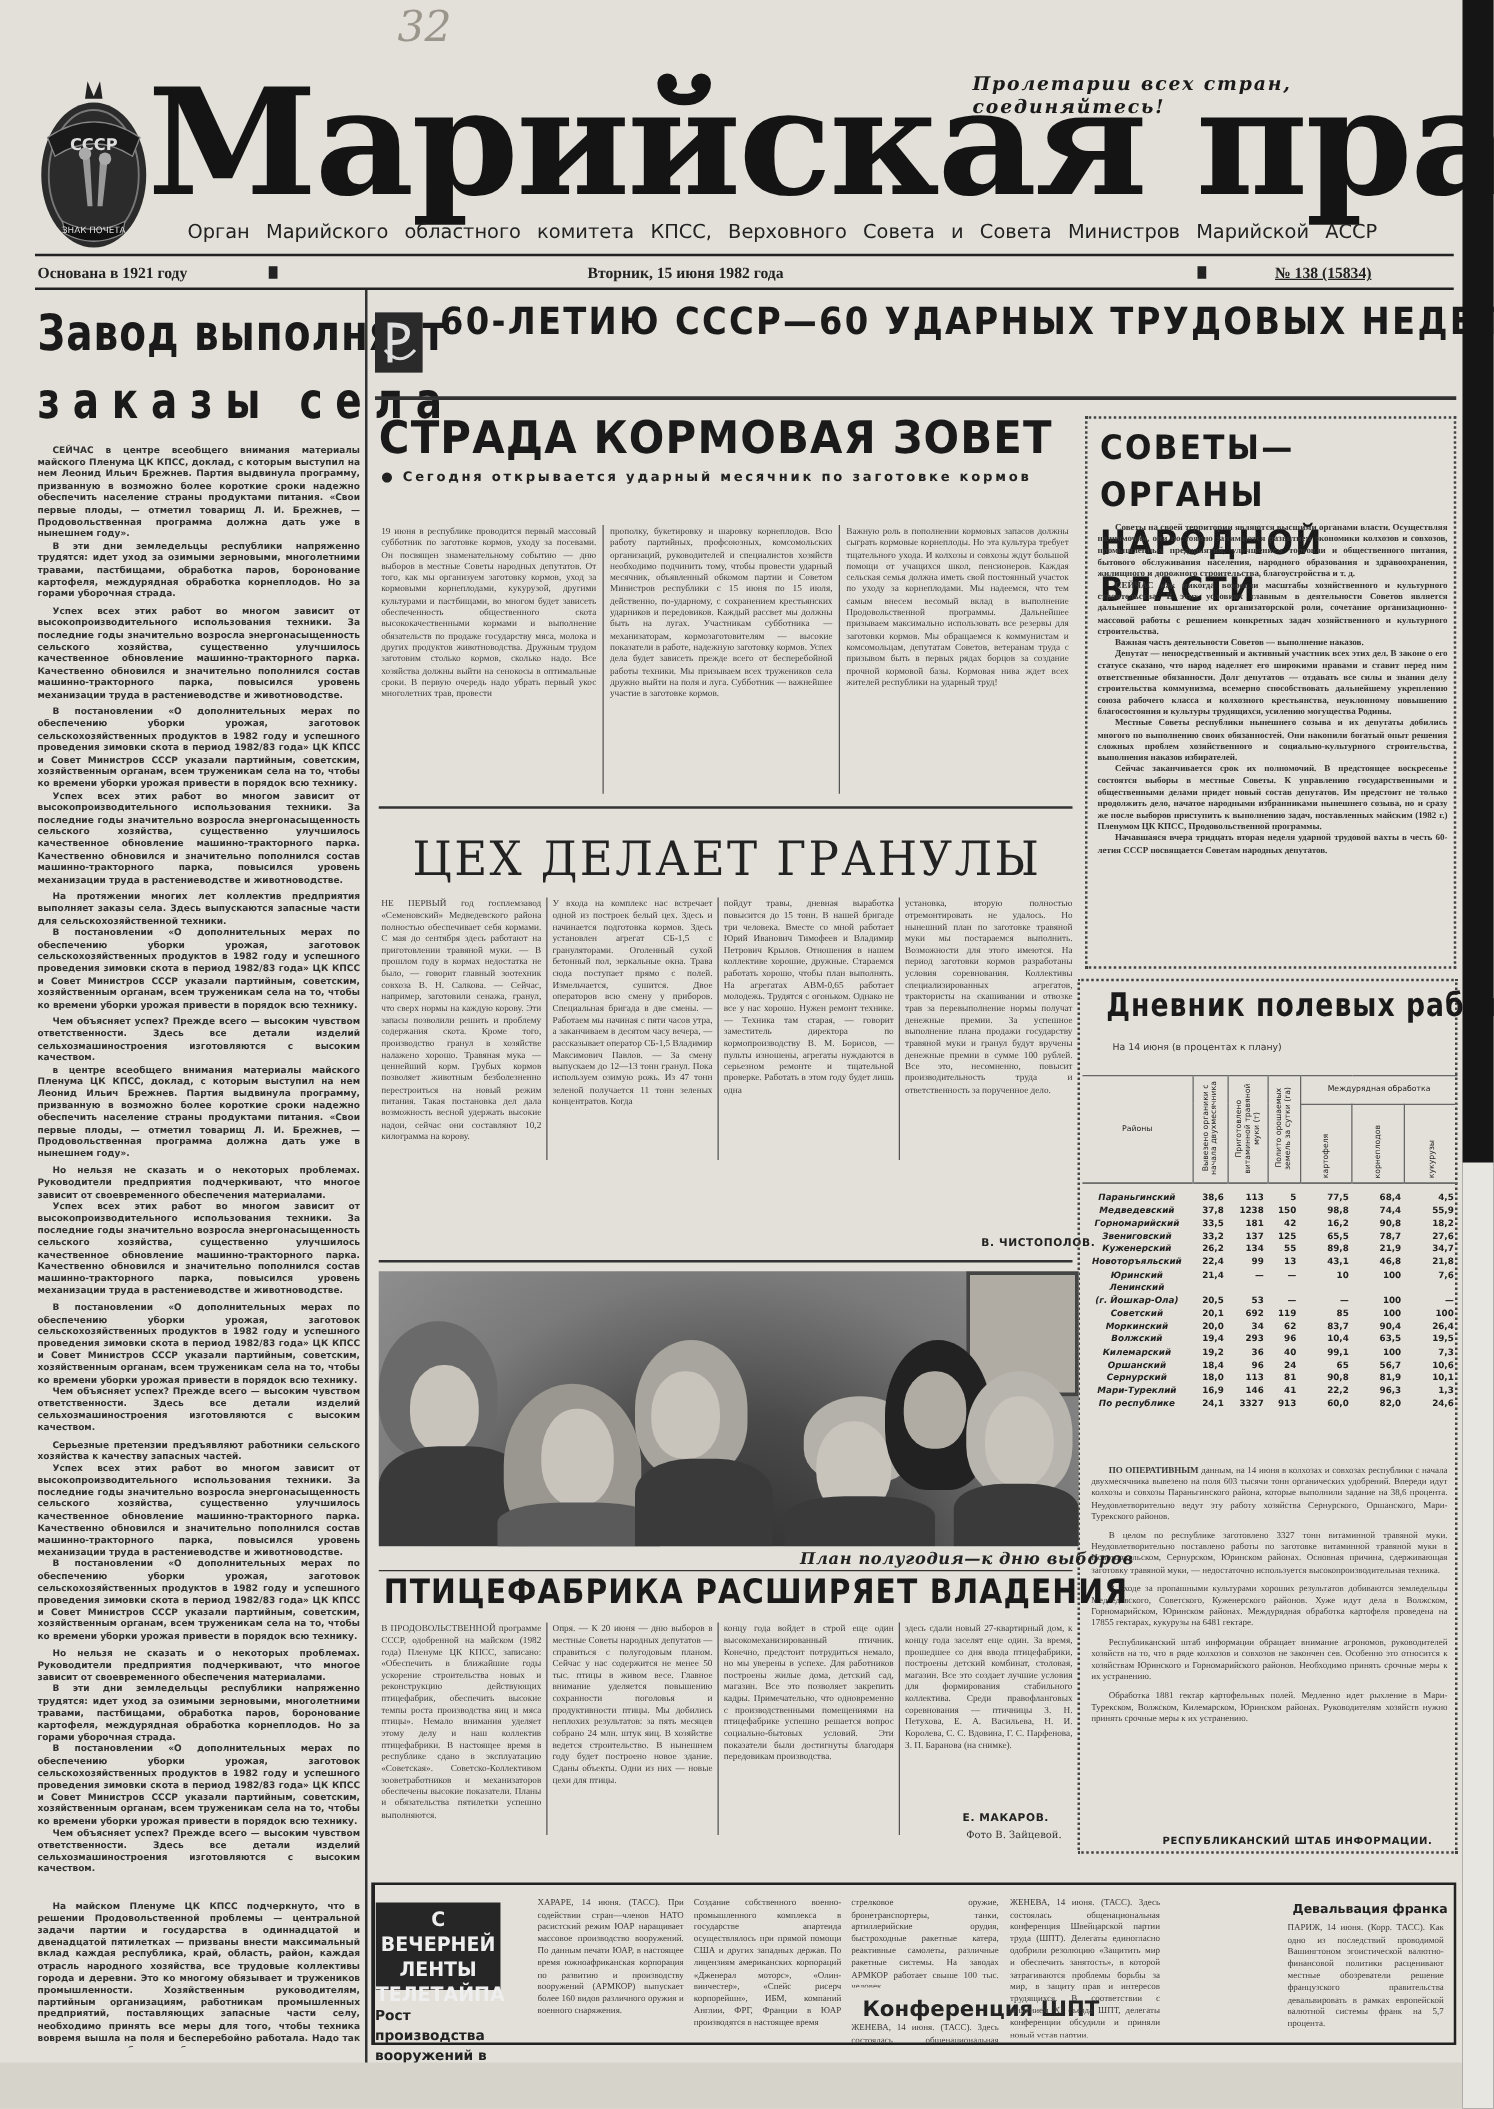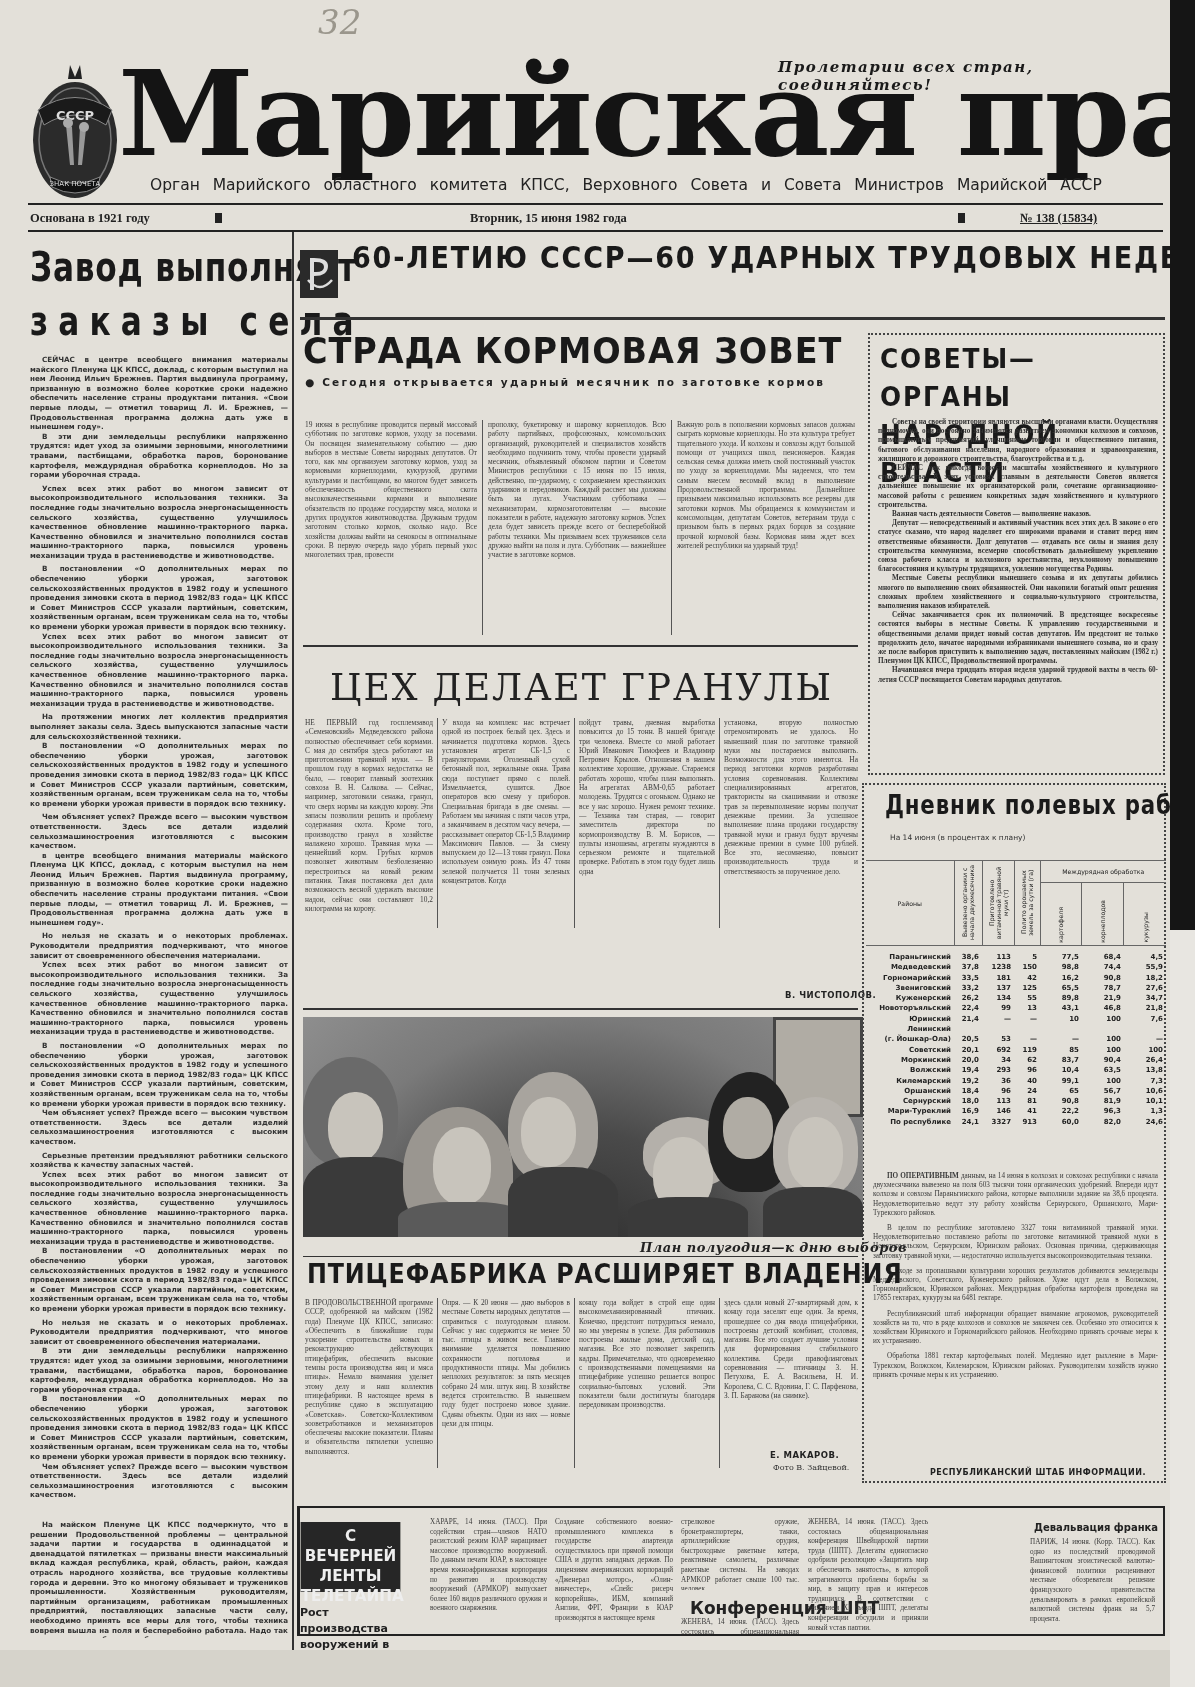--- a/index.html
+++ b/index.html
@@ -54,21 +54,21 @@
 
   .dnevnik { position:absolute; left:885px; top:790px; font-family:"DejaVu Sans", sans-serif; font-weight:bold; font-size:26px; color:#1a1a1a; white-space:nowrap; transform:scaleX(0.82); transform-origin:left top; letter-spacing:1px;}
   .dn-sub { position:absolute; left:890px; top:833px; font-family:"DejaVu Sans", sans-serif; font-size:7.5px; color:#333; }
 
   table.field { position:absolute; left:866px; top:860px; width:300px; border-collapse:collapse; font-family:"DejaVu Sans", sans-serif; font-size:7px; color:#222; }
   table.field th { font-weight:normal; font-size:6.2px; border-left:1px solid #666; vertical-align:bottom; padding:1px; }
   table.field th.rot { height:84px; }
   table.field th.rot span { display:inline-block; writing-mode:vertical-rl; transform:rotate(180deg); line-height:7px; }
   table.field thead tr:first-child th { border-top:1px solid #666; }
   table.field td { font-weight:bold; text-align:right; padding:0 3px; height:10.3px; line-height:10.3px; }
-  table.field td.name { text-align:right; white-space:nowrap; padding-left:2px; }
+  table.field td.name { text-align:center; white-space:nowrap; padding-left:2px;font-style:italic; }
   table.field tbody tr:first-child td { padding-top:6px; }
   table.field thead { border-bottom:1px solid #666; }
 
   .photo { position:absolute; left:303px; top:1017px; width:560px; height:220px; overflow:hidden;
     background: radial-gradient(ellipse at 50% 120%, #2a2a2a 0%, #4a4a4a 40%, #7a7a7a 70%, #8e8e8e 100%); }
   .photo .face { position:absolute; border-radius:48% 48% 45% 45%; background:#c8c4bc; }
   .photo .scarf { position:absolute; border-radius:50% 50% 40% 40%; background:#9a9690; }
   .photo .body { position:absolute; border-radius:40% 40% 0 0; background:#3a3a3a; }
   .photo .win { position:absolute; border:3px solid #444; background:#b0aca4; }
   .caption { position:absolute; left:640px; top:1240px; font-family:"DejaVu Serif", serif; font-style:italic; font-weight:bold; font-size:13px; color:#222; letter-spacing:0.5px; }
@@ -305,21 +305,21 @@
           <td>90,4</td>
           <td>26,4</td>
         </tr>
         <tr>
           <td class="name">Волжский</td>
           <td>19,4</td>
           <td>293</td>
           <td>96</td>
           <td>10,4</td>
           <td>63,5</td>
-          <td>13,8</td>
+          <td>19,5</td>
         </tr>
         <tr>
           <td class="name">Килемарский</td>
           <td>19,2</td>
           <td>36</td>
           <td>40</td>
           <td>99,1</td>
           <td>100</td>
           <td>7,3</td>
         </tr>

